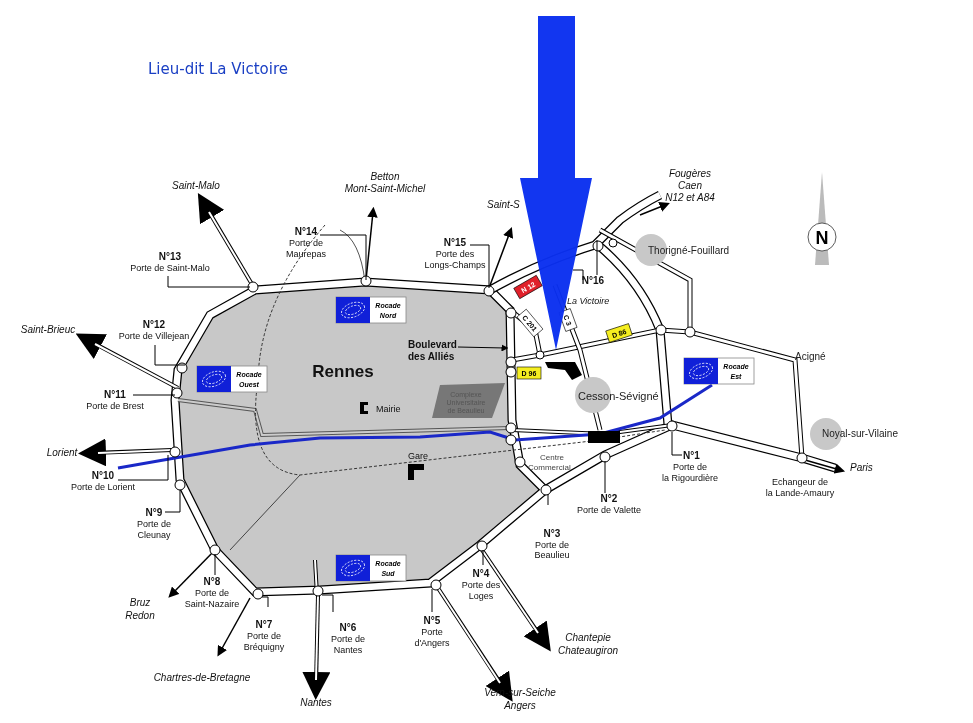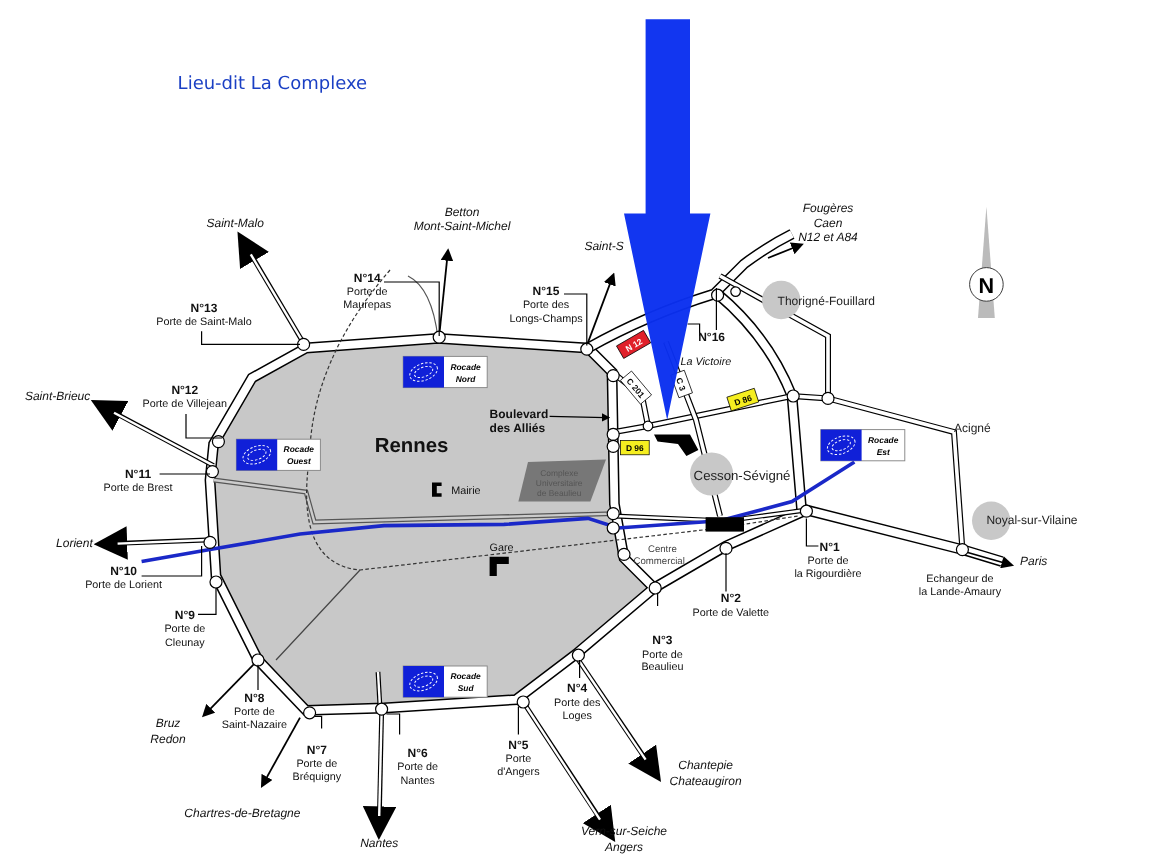--- a/index.html
+++ b/index.html
@@ -8,21 +8,21 @@
   .subtitle{position:absolute;left:148px;top:60px;font-size:15px;color:#1a3fc4;font-family:"DejaVu Sans",sans-serif;}
   svg text{font-family:"Liberation Sans",sans-serif;}
   .lbl{font-size:9px;fill:#111;}
   .lblb{font-size:10px;font-weight:bold;fill:#111;}
   .dest{font-size:10px;font-style:italic;fill:#111;}
   .town{font-size:10px;fill:#222;}
 </style>
 </head>
 <body>
 
-<div class="subtitle">Lieu-dit La Complexe</div>
+<div class="subtitle">Lieu-dit La Victoire</div>
 
 <svg id="map" width="973" height="723" viewBox="0 0 973 723">
   <defs>
     <marker id="ah" viewBox="0 0 10 10" refX="5" refY="5" markerWidth="7" markerHeight="7" orient="auto">
       <path d="M0,0 L10,5 L0,10 z" fill="#000"></path>
     </marker>
     <g id="logo">
       <rect x="0" y="0" width="34" height="26" fill="#1020d8"></rect>
       <ellipse cx="17" cy="13" rx="12" ry="7" fill="none" stroke="#fff" stroke-width="0.8" stroke-dasharray="2,1.5" transform="rotate(-20 17 13)"></ellipse>
       <ellipse cx="17" cy="13" rx="8" ry="4" fill="none" stroke="#fff" stroke-width="0.8" stroke-dasharray="2,1.5" transform="rotate(-20 17 13)"></ellipse>

